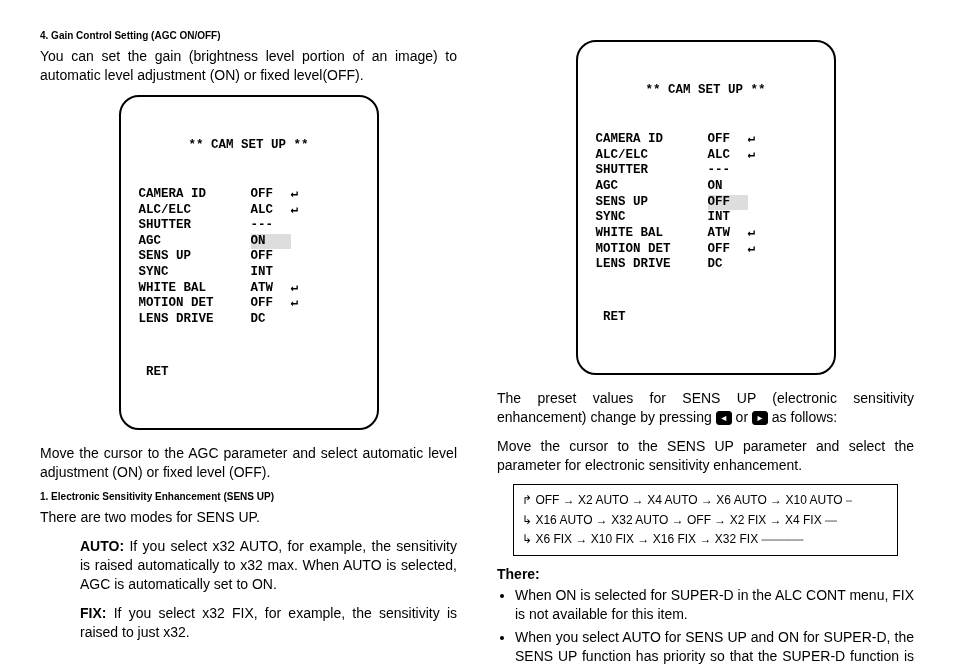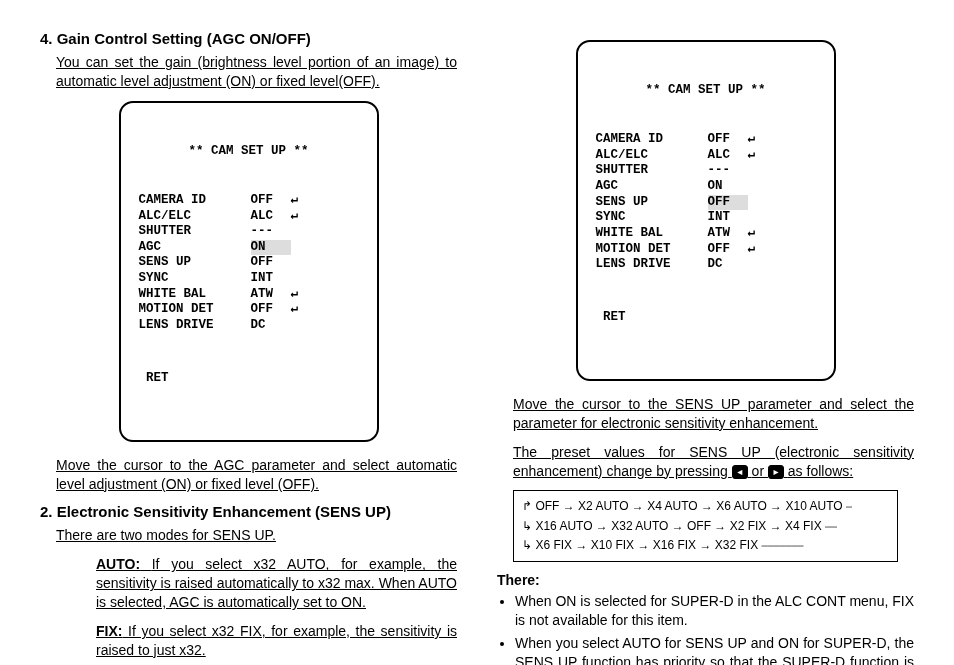--- a/index.html
+++ b/index.html
@@ -14,34 +14,33 @@
   }
   .columns {
     display: flex;
     gap: 40px;
   }
   .col {
     flex: 1;
     min-width: 0;
   }
   h2 {
-    font-size: 15px;
+    font-size: 10px;
     font-weight: bold;
     margin: 0 0 6px 0;
   }
   p {
-    margin: 0 0 10px 16px;
+    margin: 0 0 10px 0;
     line-height: 1.35;
     text-align: justify;
-    text-decoration: underline;
   }
   .menu-box {
     border: 2px solid #000;
-    border-radius: 14px;
-    padding: 10px 18px 22px 18px;
+    border-radius: 20px;
+    padding: 10px 18px 16px 18px;
     margin: 10px auto 14px auto;
     width: 220px;
     font-family: "Courier New", monospace;
     font-size: 12.5px;
     font-weight: bold;
     line-height: 1.25;
     white-space: pre;
   }
   .menu-title {
     text-align: center;
@@ -102,43 +101,43 @@
     <p>You can set the gain (brightness level portion of an image) to automatic level adjustment (ON) or fixed level(OFF).</p>
 
     <div class="menu-box">
       <div class="menu-title">** CAM SET UP **</div>
       <div id="left-menu-rows"><div class="menu-row"><span class="menu-label">CAMERA ID</span><span class="menu-val">OFF</span><span class="menu-mark">↵</span></div><div class="menu-row"><span class="menu-label">ALC/ELC</span><span class="menu-val">ALC</span><span class="menu-mark">↵</span></div><div class="menu-row"><span class="menu-label">SHUTTER</span><span class="menu-val">---</span><span class="menu-mark"></span></div><div class="menu-row"><span class="menu-label">AGC</span><span class="menu-val hl">ON</span><span class="menu-mark"></span></div><div class="menu-row"><span class="menu-label">SENS UP</span><span class="menu-val">OFF</span><span class="menu-mark"></span></div><div class="menu-row"><span class="menu-label">SYNC</span><span class="menu-val">INT</span><span class="menu-mark"></span></div><div class="menu-row"><span class="menu-label">WHITE BAL</span><span class="menu-val">ATW</span><span class="menu-mark">↵</span></div><div class="menu-row"><span class="menu-label">MOTION DET</span><span class="menu-val">OFF</span><span class="menu-mark">↵</span></div><div class="menu-row"><span class="menu-label">LENS DRIVE</span><span class="menu-val">DC</span><span class="menu-mark"></span></div></div>
       <div class="menu-ret"> <span>RET</span></div>
     </div>
 
     <p>Move the cursor to the AGC parameter and select automatic level adjustment (ON) or fixed level (OFF).</p>
 
-    <h2>2. Electronic Sensitivity Enhancement (SENS UP)</h2>
+    <h2>1. Electronic Sensitivity Enhancement (SENS UP)</h2>
     <p>There are two modes for SENS UP.</p>
     <div class="desc-block">
       <p><span class="mode-label">AUTO:</span> <span>If you select x32 AUTO, for example, the sensitivity is raised automatically to x32 max. When AUTO is selected, AGC is automatically set to ON.</span></p>
       <p><span class="mode-label">FIX:</span> <span>If you select x32 FIX, for example, the sensitivity is raised to just x32.</span></p>
     </div>
   </div>
 
   <div class="col">
     <div class="menu-box">
       <div class="menu-title">** CAM SET UP **</div>
       <div id="right-menu-rows"><div class="menu-row"><span class="menu-label">CAMERA ID</span><span class="menu-val">OFF</span><span class="menu-mark">↵</span></div><div class="menu-row"><span class="menu-label">ALC/ELC</span><span class="menu-val">ALC</span><span class="menu-mark">↵</span></div><div class="menu-row"><span class="menu-label">SHUTTER</span><span class="menu-val">---</span><span class="menu-mark"></span></div><div class="menu-row"><span class="menu-label">AGC</span><span class="menu-val">ON</span><span class="menu-mark"></span></div><div class="menu-row"><span class="menu-label">SENS UP</span><span class="menu-val hl">OFF</span><span class="menu-mark"></span></div><div class="menu-row"><span class="menu-label">SYNC</span><span class="menu-val">INT</span><span class="menu-mark"></span></div><div class="menu-row"><span class="menu-label">WHITE BAL</span><span class="menu-val">ATW</span><span class="menu-mark">↵</span></div><div class="menu-row"><span class="menu-label">MOTION DET</span><span class="menu-val">OFF</span><span class="menu-mark">↵</span></div><div class="menu-row"><span class="menu-label">LENS DRIVE</span><span class="menu-val">DC</span><span class="menu-mark"></span></div></div>
       <div class="menu-ret"> <span>RET</span></div>
     </div>
 
-    <p>Move the cursor to the SENS UP parameter and select the parameter for electronic sensitivity enhancement.</p>
     <p>
       <span>The preset values for SENS UP (electronic sensitivity enhancement) change by pressing </span>
       <span class="btn-icon">◂</span>
       <span> or </span>
       <span class="btn-icon">▸</span>
       <span> as follows:</span>
     </p>
+    <p>Move the cursor to the SENS UP parameter and select the parameter for electronic sensitivity enhancement.</p>
 
     <div class="flow-box">
       <div class="flow-row">↱ OFF → X2 AUTO → X4 AUTO → X6 AUTO → X10 AUTO ⎯</div>
       <div class="flow-row">↳ X16 AUTO → X32 AUTO → OFF → X2 FIX → X4 FIX ⎯⎯</div>
       <div class="flow-row">↳ X6 FIX → X10 FIX → X16 FIX → X32 FIX ⎯⎯⎯⎯⎯⎯⎯</div>
     </div>
 
     <div class="notes-h">There:</div>
     <ul class="notes">
       <li>When ON is selected for SUPER-D in the ALC CONT menu, FIX is not available for this item.</li>

